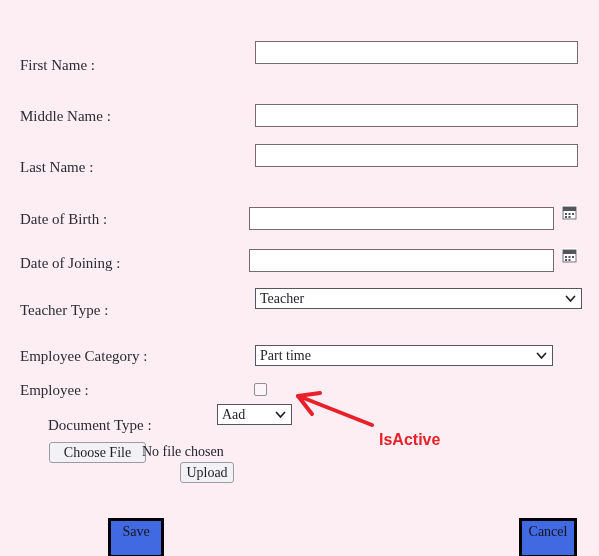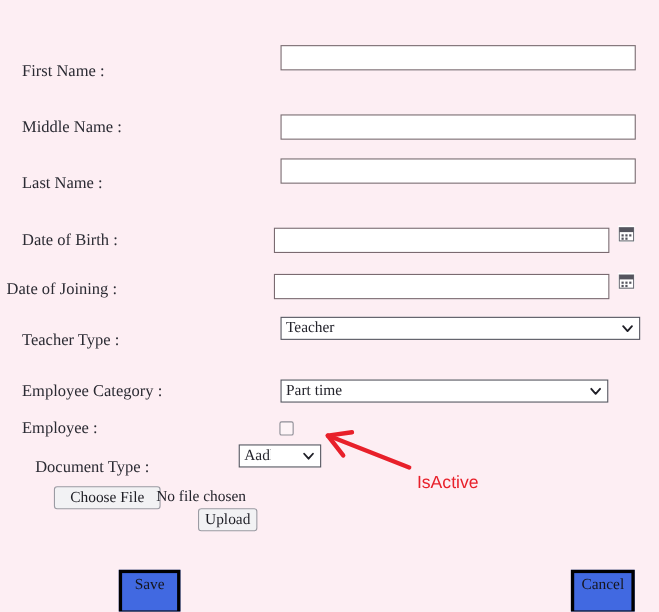--- a/index.html
+++ b/index.html
@@ -105,21 +105,21 @@
     color: #16161d;
     font-family: "Liberation Serif", "DejaVu Serif", serif;
     font-size: 14px;
     text-align: center;
     height: 40px;
     line-height: 22px;
   }
   .annot-text {
     position: absolute;
     font-family: "Liberation Sans", "DejaVu Sans", sans-serif;
-    font-weight: normal;
+    font-weight: bold;
     font-size: 16px;
     color: #e8202a;
     white-space: nowrap;
   }
   .annot-arrow {
     position: absolute;
     left: 290px;
     top: 390px;
     width: 95px;
     height: 45px;
@@ -147,21 +147,21 @@
       <rect x="1" y="2" width="13" height="12" fill="#ffffff" stroke="#6d6d76" stroke-width="1"></rect>
       <rect x="1" y="2" width="13" height="4" fill="#55555e"></rect>
       <rect x="3" y="8" width="2" height="2" fill="#55555e"></rect>
       <rect x="6.5" y="8" width="2" height="2" fill="#55555e"></rect>
       <rect x="10" y="8" width="2" height="2" fill="#55555e"></rect>
       <rect x="3" y="11" width="2" height="2" fill="#55555e"></rect>
       <rect x="6.5" y="11" width="2" height="2" fill="#55555e"></rect>
     </svg>
   </span>
 
-  <div class="lbl" style="left:6px; top:255px; width:170px;">Date of Joining :</div>
+  <div class="lbl" style="left:20px; top:255px; width:170px;">Date of Joining :</div>
   <input class="txt" style="left: 249px; top: 249px; width: 305px;" type="text" value="">
   <span class="cal" style="left:562px; top:248px;">
     <svg viewBox="0 0 15 15" width="15" height="15" aria-hidden="true">
       <rect x="1" y="2" width="13" height="12" fill="#ffffff" stroke="#6d6d76" stroke-width="1"></rect>
       <rect x="1" y="2" width="13" height="4" fill="#55555e"></rect>
       <rect x="3" y="8" width="2" height="2" fill="#55555e"></rect>
       <rect x="6.5" y="8" width="2" height="2" fill="#55555e"></rect>
       <rect x="10" y="8" width="2" height="2" fill="#55555e"></rect>
       <rect x="3" y="11" width="2" height="2" fill="#55555e"></rect>
       <rect x="6.5" y="11" width="2" height="2" fill="#55555e"></rect>
@@ -184,21 +184,21 @@
     <span class="chev">
       <svg viewBox="0 0 13 13" width="13" height="13" aria-hidden="true">
         <path d="M2.5 4.5 L6.5 9 L10.5 4.5" fill="none" stroke="#1f1f27" stroke-width="1.7" stroke-linecap="round" stroke-linejoin="round"></path>
       </svg>
     </span>
   </div>
 
   <div class="lbl" style="left:20px; top:382px; width:170px;">Employee :</div>
   <span class="cbx" style="left:254px; top:383px;"></span>
 
-  <div class="lbl" style="left:32px; top:417px; width:162px;">Document Type :</div>
+  <div class="lbl" style="left:48px; top:417px; width:162px;">Document Type :</div>
   <div class="sel" style="left:217px; top:404px; width:75px;">
     <span class="sel-val">Aadhar</span>
     <span class="chev">
       <svg viewBox="0 0 13 13" width="13" height="13" aria-hidden="true">
         <path d="M2.5 4.5 L6.5 9 L10.5 4.5" fill="none" stroke="#1f1f27" stroke-width="1.7" stroke-linecap="round" stroke-linejoin="round"></path>
       </svg>
     </span>
   </div>
 
   <div class="filebtn" style="left:49px; top:442px; width:97px;">Choose File</div>

